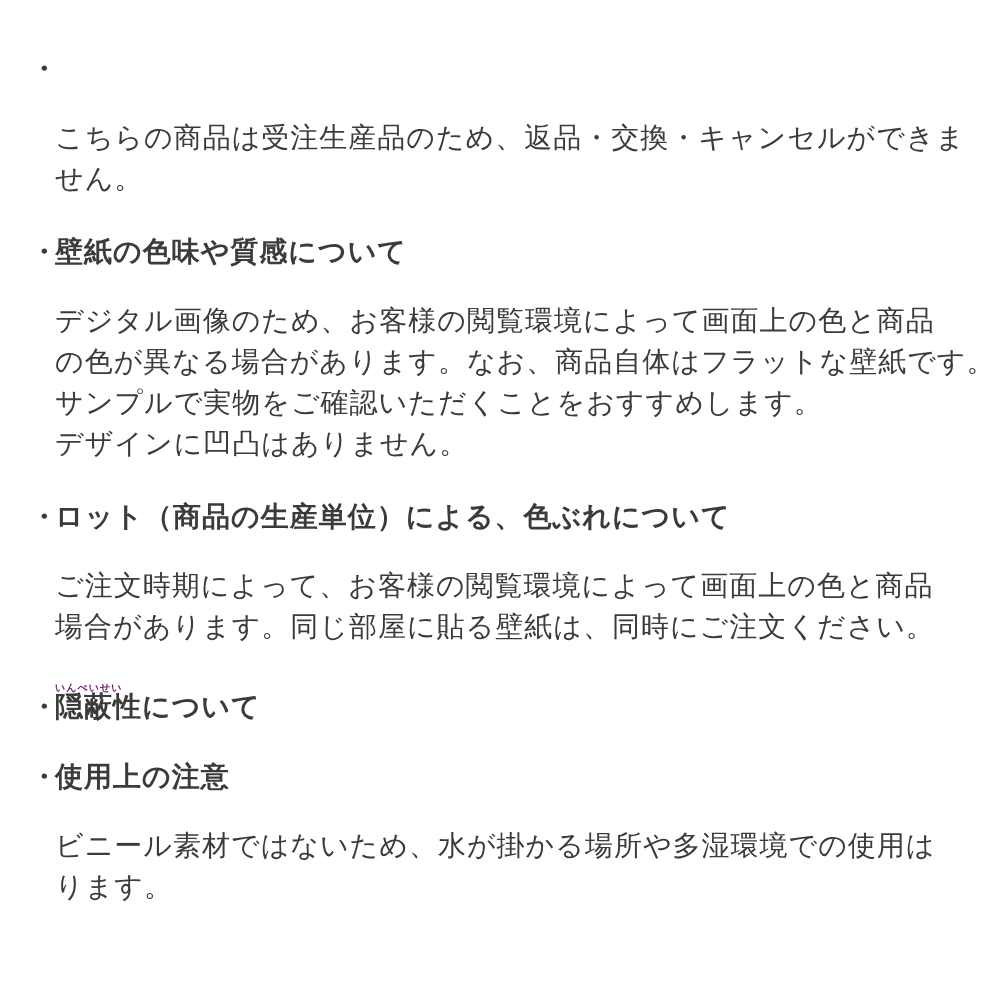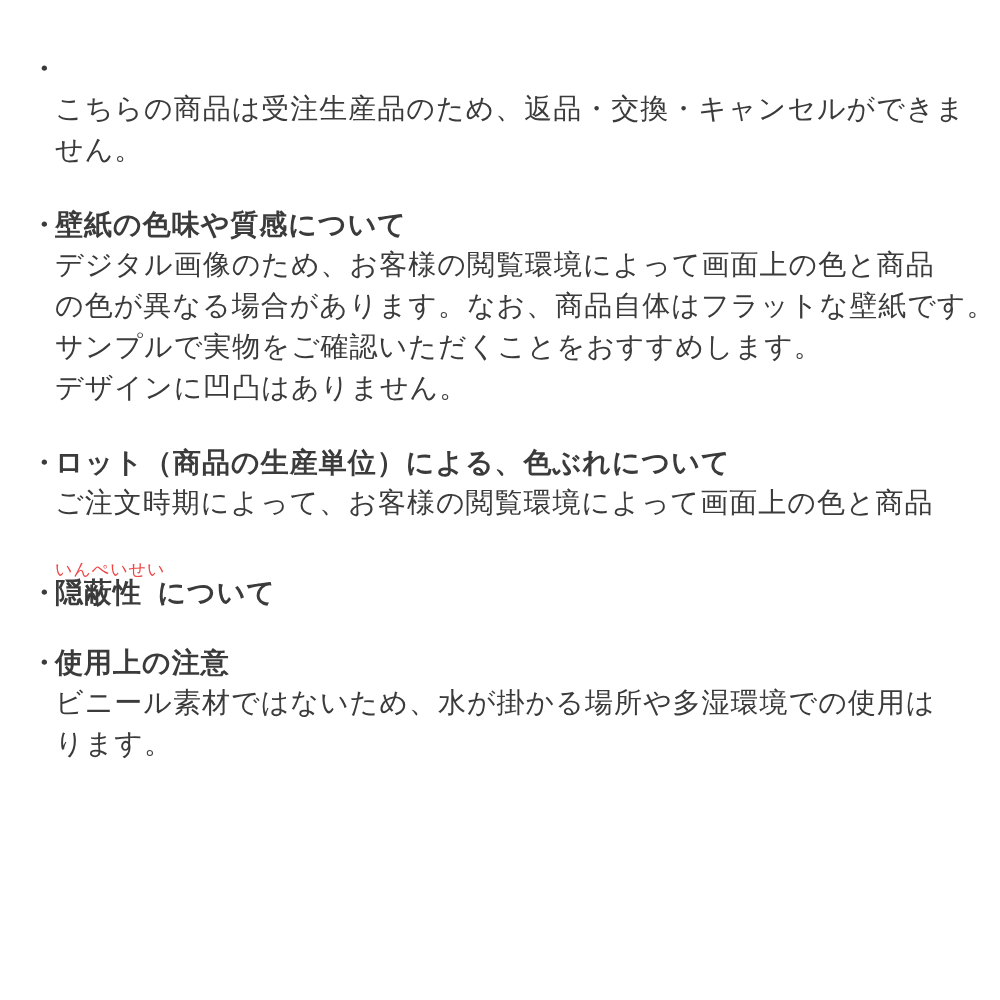--- a/index.html
+++ b/index.html
@@ -33,33 +33,32 @@
   }
   .bullet {
     flex: 0 0 25px;
     width: 25px;
     font-weight: 700;
   }
   .heading-text { white-space: nowrap; }
 
   ruby { ruby-align: start; }
   rt {
-    font-size: 17px;
-    font-weight: 400;
+    font-size: 10px;
+    font-weight: 700;
     letter-spacing: 1px;
-    color: #ef4444;
+    color: #701a75;
   }
 
   .sec-body {
-    margin: 4px 0 0 25px;
+    margin: 31px 0 0 25px;
     font-size: 28px;
     font-weight: 400;
     line-height: 41px;
     letter-spacing: 1px;
-    font-family: Liberation Mono, monospace;
   }
   .body-line { white-space: nowrap; }
 </style>
 </head>
 <body>
 
 <div class="page">
 
   <div class="section">
     <div class="sec-heading">
@@ -84,20 +83,21 @@
     </div>
   </div>
 
   <div class="section">
     <div class="sec-heading">
       <span class="bullet">・</span>
       <span class="heading-text">ロット（商品の生産単位）による、色ぶれについて</span>
     </div>
     <div class="sec-body">
       <div class="body-line">ご注文時期によって、お客様の閲覧環境によって画面上の色と商品</div>
+      <div class="body-line">場合があります。同じ部屋に貼る壁紙は、同時にご注文ください。</div>
     </div>
   </div>
 
   <div class="section">
     <div class="sec-heading">
       <span class="bullet">・</span>
       <span class="heading-text"><ruby><span>隠蔽性</span><rt>いんぺいせい</rt></ruby><span>について</span></span>
     </div>
   </div>
 

